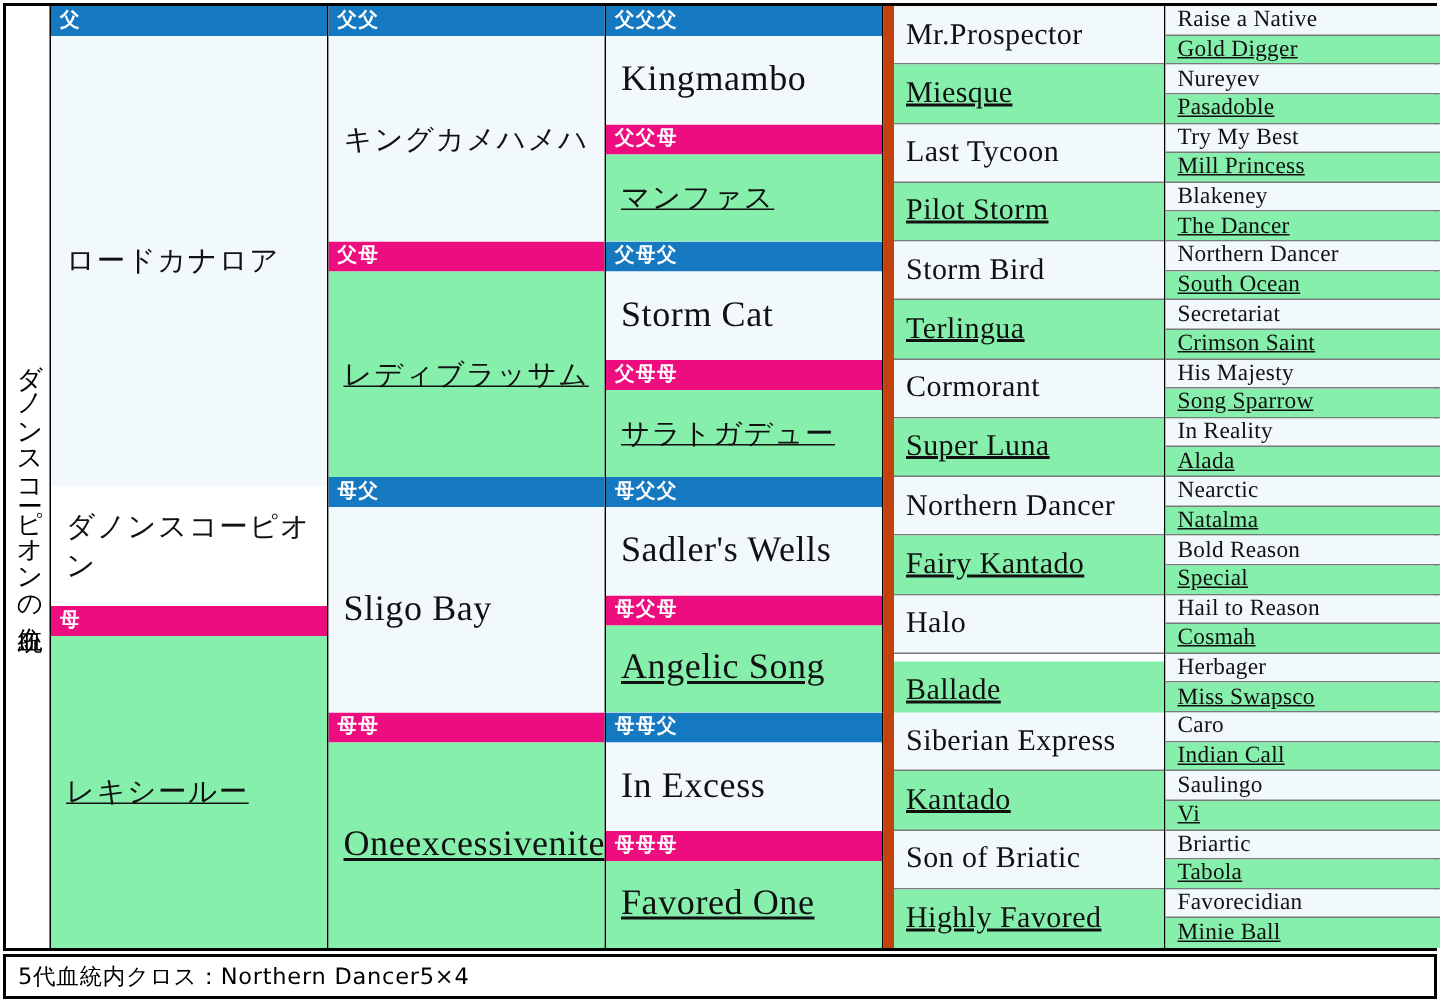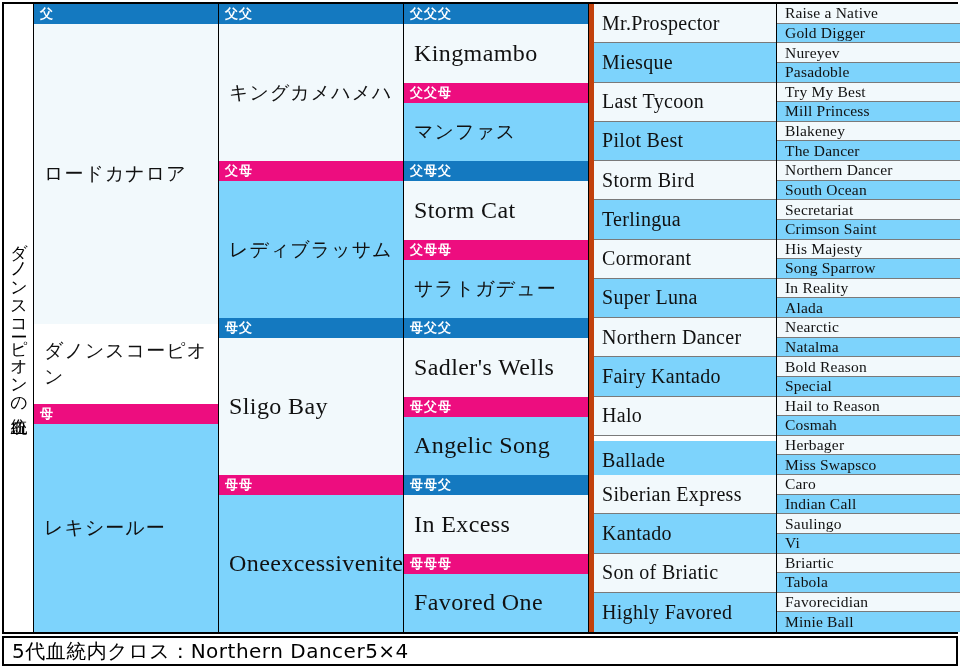--- a/index.html
+++ b/index.html
@@ -13,52 +13,52 @@
   .vtitle{position:absolute;left:0;top:0;width:30px;height:100%;border-right:1px solid #000;box-sizing:border-box;background:#fff;
           display:flex;align-items:center;justify-content:center;}
   .vtitle span{writing-mode:vertical-rl;text-orientation:upright;font-family:"DejaVu Sans","Liberation Sans",sans-serif;
                font-size:17px;line-height:1.05;letter-spacing:0px;color:#000;white-space:nowrap;}
 
   
   .gcol{position:absolute;top:0;height:100%;box-sizing:border-box;}
   .g1{left:30px;width:185px;}
   .g2{left:215px;width:185px;}
   .g3{left:400px;width:185px;}
-  .g4{left:585px;width:187px;border-left:5px solid #c2410c;}
+  .g4{left:585px;width:187px;border-left:7px solid #c2410c;}
   .g5{left:772px;width:184px;border-left:1px solid #000;}
 
   .cellwrap{position:relative;width:100%;height:100%;}
 
   
   .cell{position:absolute;left:0;width:100%;box-sizing:border-box;border-right:1px solid #000;
         display:flex;flex-direction:column;overflow:hidden;}
 
   .tag{height:20px;line-height:20px;box-sizing:border-box;font-family:"DejaVu Sans","Liberation Sans",sans-serif;
        font-size:13px;font-weight:700;color:#fff;padding-left:6px;letter-spacing:1px;flex:0 0 auto;}
   .tag.m{background:#1479c0;}
   .tag.f{background:#ed0d7f;}
 
   .nm{flex:1 1 auto;display:flex;align-items:center;padding-left:10px;font-size:24px;color:#111;
       letter-spacing:0.4px;box-sizing:border-box;}
   .nm.jp{font-family:"DejaVu Sans","Liberation Sans",sans-serif;font-size:19px;letter-spacing:1px;}
   .bgm{background:#f2f9fc;}
-  .bgf{background:#7dd3fc;}
+  .bgf{background:#86efac;text-decoration:underline;}
   .bgw{background:#ffffff;}
 
   
   .row{position:absolute;left:0;width:100%;box-sizing:border-box;display:flex;align-items:center;
        border-bottom:1px solid #7a7a7a;padding-left:8px;}
   .g4 .row{font-size:20px;color:#111;letter-spacing:0.3px;}
   .g5 .row{font-size:15.5px;color:#111;letter-spacing:0.2px;}
   .row.last{border-bottom:none;}
 
   
   .footer{position:absolute;left:2px;top:636px;width:956px;height:30px;border:2px solid #000;box-sizing:border-box;
           background:#fff;display:flex;align-items:center;padding-left:8px;}
-  .footer span{font-family:"DejaVu Sans","Liberation Sans",serif;font-size:20px;color:#000;letter-spacing:0.5px;}
+  .footer span{font-family:"DejaVu Sans","Liberation Sans",serif;font-size:15px;color:#000;letter-spacing:0.5px;}
 </style>
 </head>
 <body>
 
 <div id="root">
 
   <div class="ped">
 
     <div class="vtitle">
       <span>ダノンスコーピオンの血統</span>
@@ -136,21 +136,21 @@
             <div class="nm bgf">Favored One</div>
           </div>
         </div>
     </div>
 
     <div class="gcol g4">
       <div class="cellwrap" id="col-g4">
           <div class="row bgm" style="top: 0px; height: 39.25px;">Mr.Prospector</div>
           <div class="row bgf" style="top: 39.25px; height: 39.25px;">Miesque</div>
           <div class="row bgm" style="top: 78.5px; height: 39.25px;">Last Tycoon</div>
-          <div class="row bgf" style="top: 117.75px; height: 39.25px;">Pilot Best</div>
+          <div class="row bgf" style="top: 117.75px; height: 39.25px;">Pilot Storm</div>
           <div class="row bgm" style="top: 157px; height: 39.25px;">Storm Bird</div>
           <div class="row bgf" style="top: 196.25px; height: 39.25px;">Terlingua</div>
           <div class="row bgm" style="top: 235.5px; height: 39.25px;">Cormorant</div>
           <div class="row bgf" style="top: 274.75px; height: 39.25px;">Super Luna</div>
           <div class="row bgm" style="top: 314px; height: 39.25px;">Northern Dancer</div>
           <div class="row bgf" style="top: 353.25px; height: 39.25px;">Fairy Kantado</div>
           <div class="row bgm" style="top: 392.5px; height: 39.25px;">Halo</div>
           <div class="row bgf" style="top: 437px; height: 39.25px; text-align: center;">Ballade</div>
           <div class="row bgm" style="top: 471px; height: 39.25px;">Siberian Express</div>
           <div class="row bgf" style="top: 510.25px; height: 39.25px;">Kantado</div>

